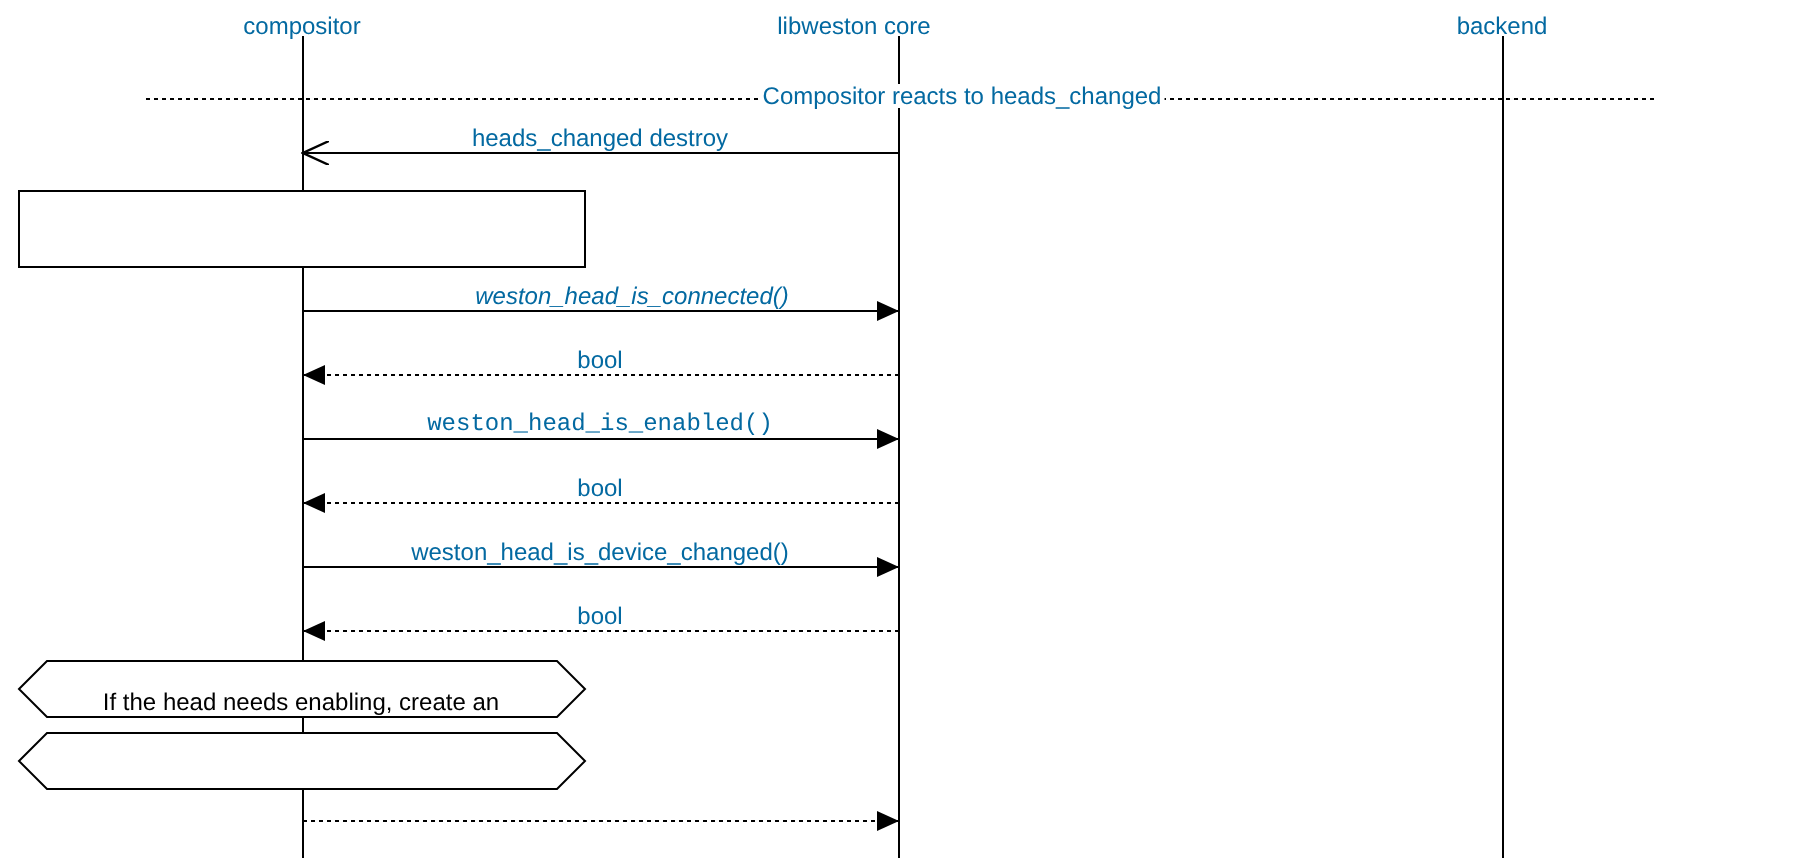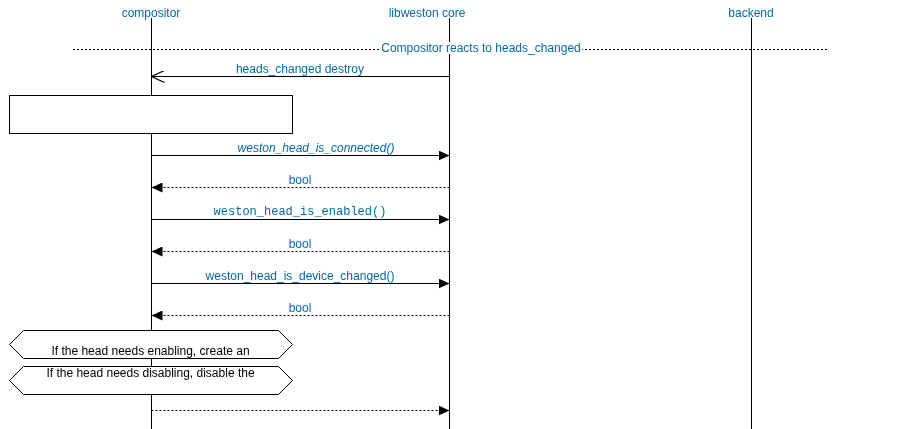--- a/index.html
+++ b/index.html
@@ -104,17 +104,16 @@
       <div class="lbl msg-label" style="left: 300px; top: 206px; font-family: Liberation Mono, monospace;">weston_head_is_enabled()</div>
       <div class="lbl msg-label" style="left: 300px; top: 238px;">bool</div>
       <div class="lbl msg-label" style="left: 300px; top: 270px;">weston_head_is_device_changed()</div>
       <div class="lbl msg-label" style="left: 300px; top: 302px;">bool</div>
       <div class="note-text" style="left: 9px; top: 96px; width: 283px;">
       </div>
       <div class="note-text" style="left: 23px; top: 345px; width: 255px;">
         <div>If the head needs enabling, create an</div>
       </div>
       <div class="note-text" style="left: 23px; top: 367px; width: 255px;">
-        <div>If the head needs disabling, disable the</div>
       </div>
     </div>
 
 </div>
 
 </body></html>

